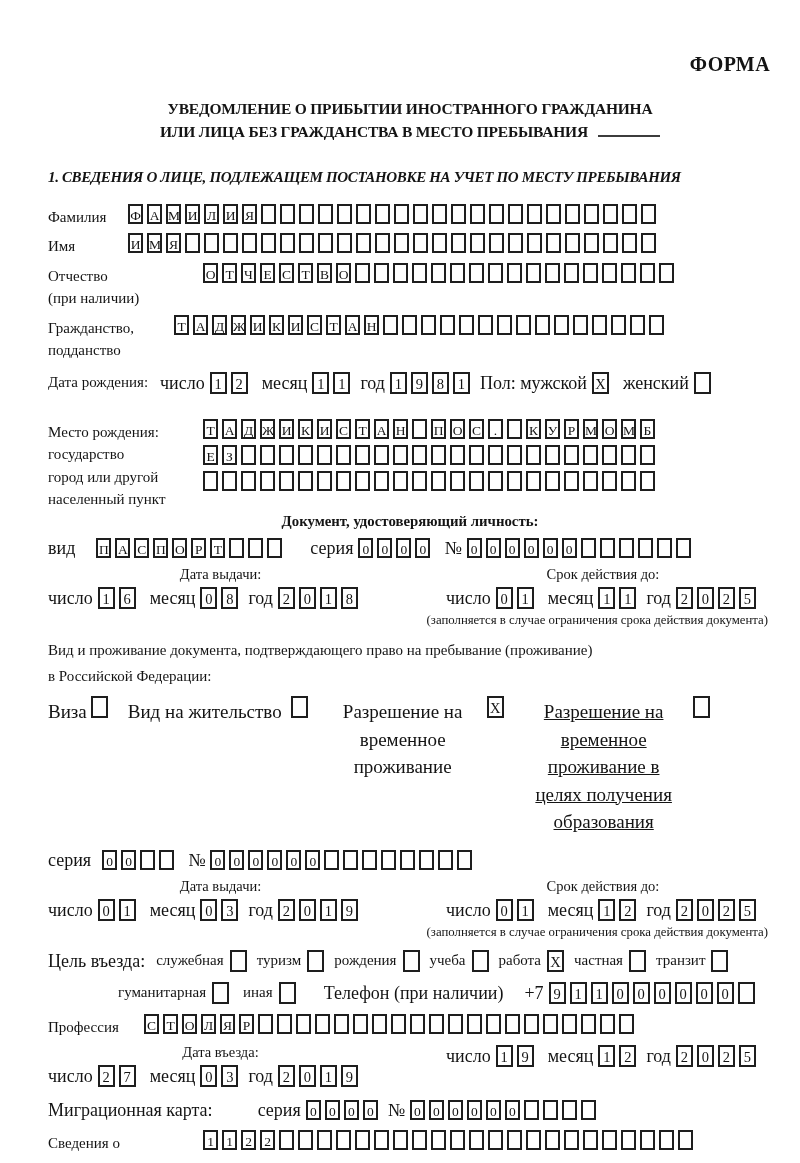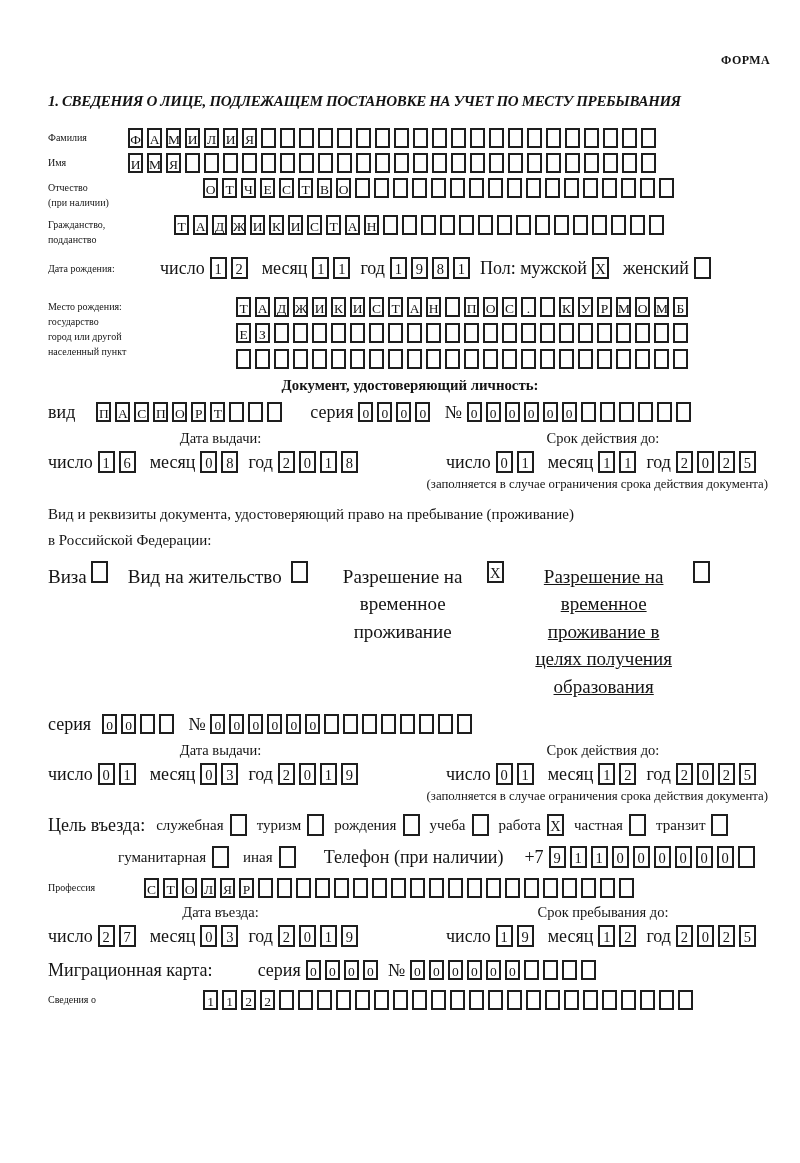--- a/index.html
+++ b/index.html
@@ -7,30 +7,30 @@
   body {
     width:800px; height:1163px; overflow:hidden;
     background:#ffffff; color:#141414;
     font-family:"Liberation Serif","DejaVu Serif",serif;
   }
   .page { padding:36px 28px 10px 48px; }
 
   
   .hdr { margin-left:567px; font-size:13.5px; line-height:1.34; }
   .hdr .small { font-size:12.5px; margin-top:5px; line-height:1.34; }
-  .forma { font-weight:bold; text-align:right; margin:17px 2px 0 0; font-size:12px; letter-spacing:.4px; }
+  .forma { font-weight:bold; text-align:right; margin:17px 2px 0 0; font-size:20px; letter-spacing:.4px; }
 
   .title { margin-top:21px; text-align:center; font-weight:bold; font-size:15.5px; line-height:1.5; letter-spacing:-0.2px; }
   .blank { display:inline-block; width:62px; border-bottom:2.5px solid #3c3c3c; margin-left:10px; }
 
   .sec { margin:25px 0 18px 0; font-weight:bold; font-size:15px; white-space:nowrap; letter-spacing:-0.35px;font-style:italic; }
 
   
   .frow { display:flex; align-items:flex-start; margin-bottom:5px; }
-  .flab { font-size:10px; line-height:1.5; flex-shrink:0; padding-top:2px; }
+  .flab { font-size:15px; line-height:1.5; flex-shrink:0; padding-top:2px; }
   .w80 {width:80px;} .w126{width:126px;} .w155{width:155px;} .w112{width:112px;}
   .boxes { display:flex; flex-wrap:nowrap; }
   .cbox { flex:none; width:15px; height:20px; border:2px solid #1e1e1e; margin-right:4px;
           text-align:center; font-size:13.5px; line-height:19px; }
   .big .cbox { width:17px; height:22px; font-size:14.5px; line-height:21px; }
   .stack .boxes { margin-bottom:6px; }
 
   .dlabel { font-size:18px; line-height:24px; flex:none; margin-right:5px; }
   .gap10 { margin-left:10px; } .gap16 { margin-left:16px; } .gap24 { margin-left:24px; }
   .gap6 { margin-left:6px; } .gap40 { margin-left:40px; }
@@ -59,20 +59,24 @@
   .polab { font-size:15px; }
 </style>
 </head>
 <body>
 
 <div class="page">
 
 
   <div class="forma">ФОРМА</div>
 
+  <div class="title">
+    <div>УВЕДОМЛЕНИЕ О ПРИБЫТИИ ИНОСТРАННОГО ГРАЖДАНИНА</div>
+    <div><span>ИЛИ ЛИЦА БЕЗ ГРАЖДАНСТВА В МЕСТО ПРЕБЫВАНИЯ</span><span class="blank"></span></div>
+  </div>
 
   <div class="sec">1. СВЕДЕНИЯ О ЛИЦЕ, ПОДЛЕЖАЩЕМ ПОСТАНОВКЕ НА УЧЕТ ПО МЕСТУ ПРЕБЫВАНИЯ</div>
 
   <div class="frow">
     <div class="flab w80">Фамилия</div>
     <div class="boxes">
         <span class="cbox">Ф</span>
         <span class="cbox">А</span>
         <span class="cbox">М</span>
         <span class="cbox">И</span>
@@ -228,21 +232,21 @@
     <span class="dlabel gap6">Пол: мужской</span>
     <div class="boxes big">
         <span class="cbox">X</span>
       </div>
     <span class="dlabel gap10">женский</span>
     <div class="boxes big">
         <span class="cbox"></span>
       </div>
   </div>
 
-  <div class="frow stack" style="margin-top:17px;margin-bottom:2px;gap:33px;">
+  <div class="frow stack" style="margin-top:24px;margin-bottom:2px;">
     <div class="flab w155">
       <div>Место рождения:</div>
       <div>государство</div>
       <div>город или другой</div>
       <div>населенный пункт</div>
     </div>
     <div class="stack">
       <div class="boxes">
           <span class="cbox">Т</span>
           <span class="cbox">А</span>
@@ -406,21 +410,21 @@
             <span class="cbox">0</span>
             <span class="cbox">2</span>
             <span class="cbox">5</span>
           </div>
       </div>
     </div>
   </div>
   <div class="note">(заполняется в случае ограничения срока действия документа)</div>
 
   <div class="intro">
-    <div>Вид и реквизиты документа, удостоверяющий право на пребывание (проживание)</div>
+    <div>Вид и проживание документа, подтверждающего право на пребывание (проживание)</div>
     <div>в Российской Федерации:</div>
   </div>
 
   <div class="optrow">
     <div class="opt">
       <span class="optlab">Виза</span>
       <div class="boxes big" style="margin-left:4px;">
           <span class="cbox"></span>
         </div>
     </div>
@@ -643,21 +647,20 @@
         <span class="dlabel gap6">год</span>
         <div class="boxes big">
             <span class="cbox">2</span>
             <span class="cbox">0</span>
             <span class="cbox">1</span>
             <span class="cbox">9</span>
           </div>
       </div>
     </div>
     <div class="dpcol2">
-      <div class="dphead">Срок пребывания до:</div>
       <div class="dprow">
         <span class="dlabel">число</span>
         <div class="boxes big">
             <span class="cbox">1</span>
             <span class="cbox">9</span>
           </div>
         <span class="dlabel gap10">месяц</span>
         <div class="boxes big">
             <span class="cbox">1</span>
             <span class="cbox">2</span>

